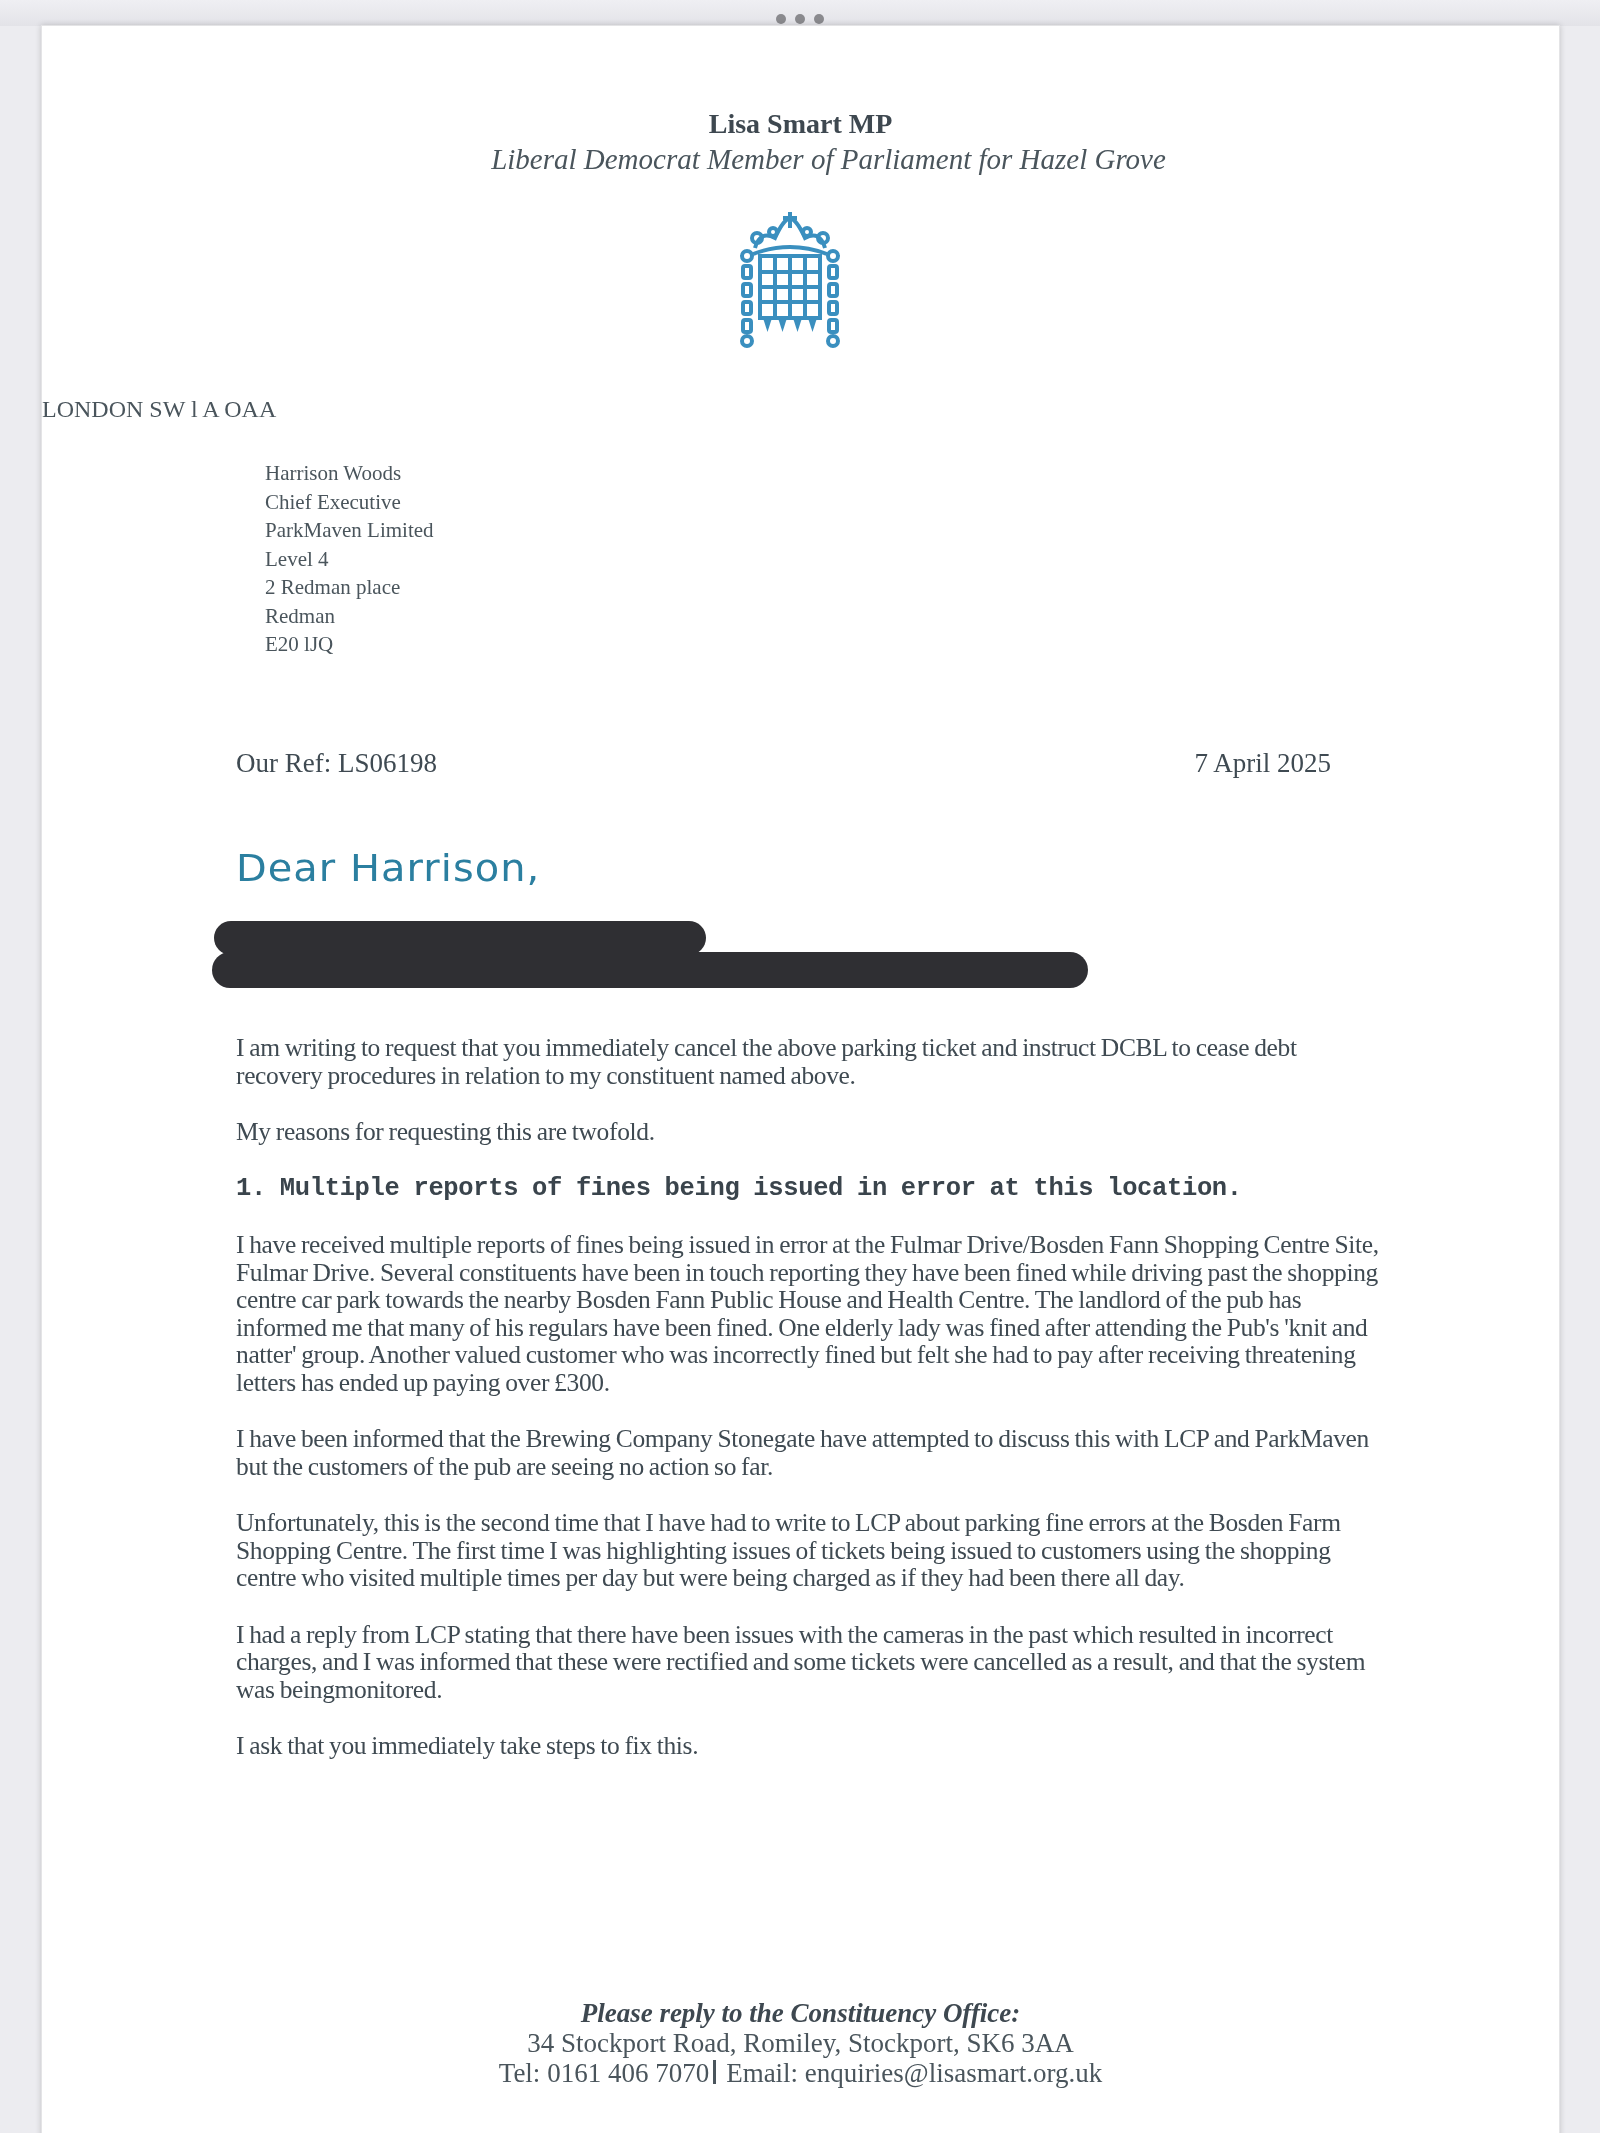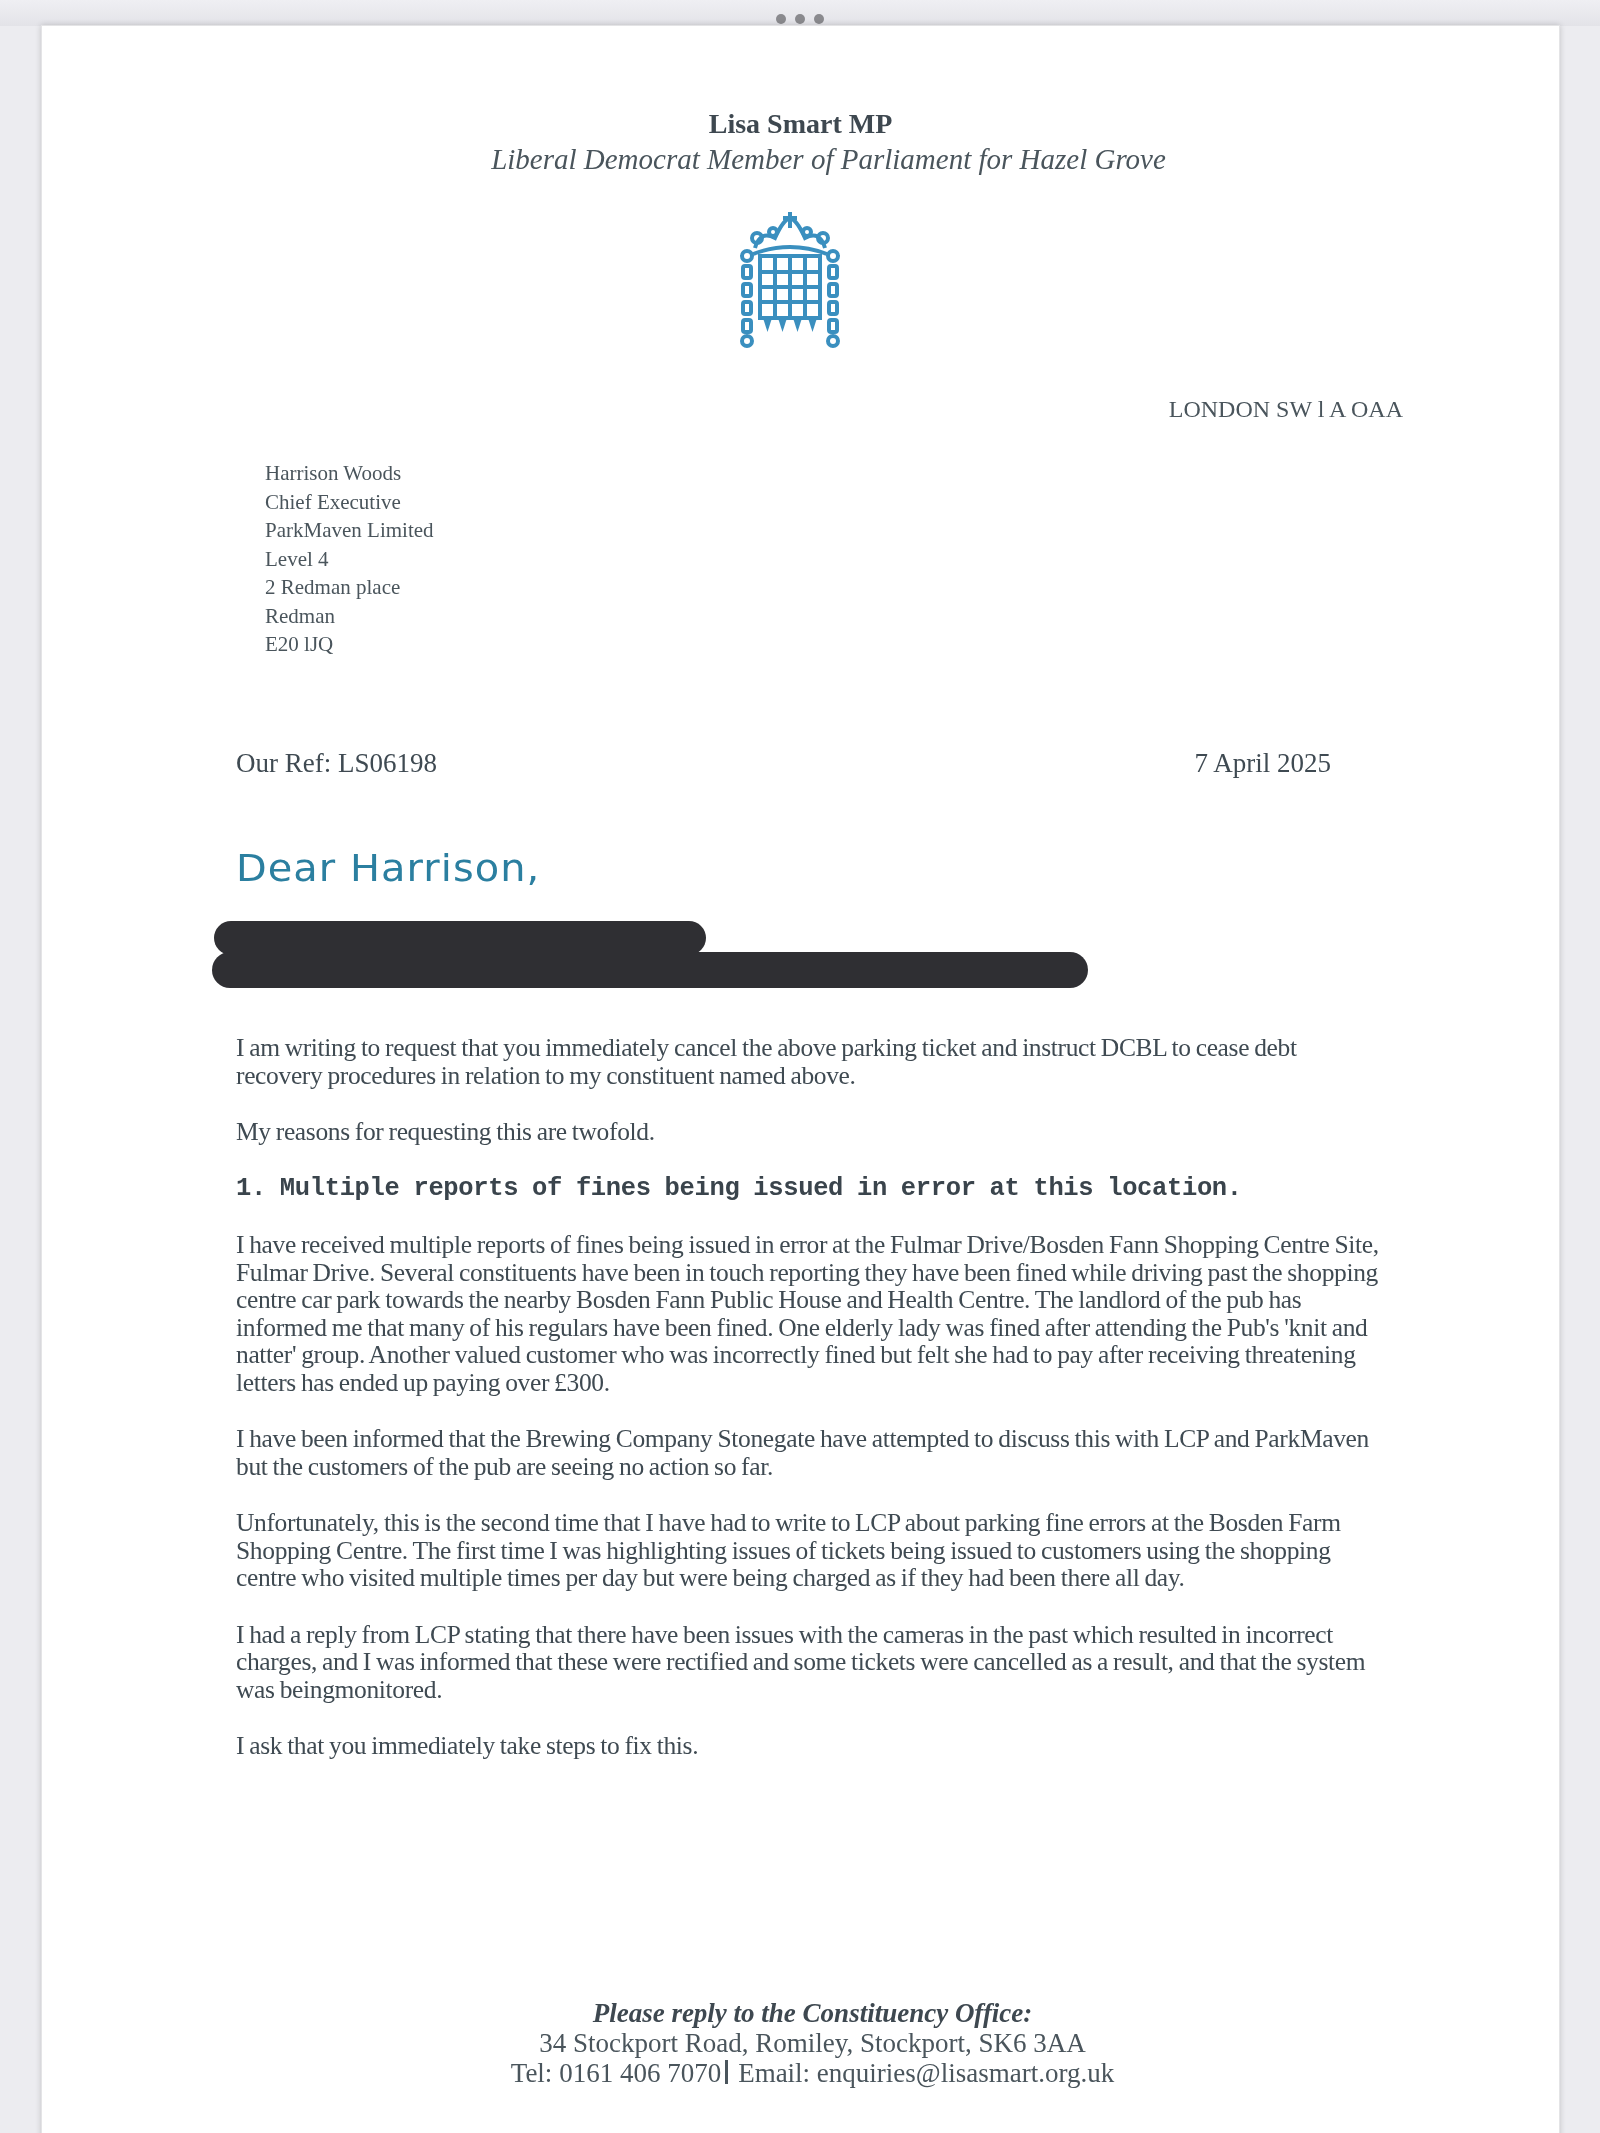--- a/index.html
+++ b/index.html
@@ -33,21 +33,21 @@
   .mp-role {
     left: 0; width: 1573px; top: 117px; text-align: center;
     font-style: italic; font-size: 29px; color: #4a555c;
   }
   .portcullis { left: 693px; top: 184px; width: 110px; height: 140px; }
   .hoc {
     left: 0; width: 1517px; top: 326px; text-align: center;
     font-size: 27px; color: #4a555c; letter-spacing: 0.3px;
   }
   .hoc-addr {
-    left: 0; width: 1361px; top: 370px; text-align: right;
+    left: 0; width: 1361px; top: 370px; text-align: left;
     font-size: 24px; color: #4a555c;
   }
   .recipient {
     left: 194px; top: 433px; font-size: 21px; line-height: 28.5px; color: #4a555c; margin-left: 29px;
   }
   .recipient div { white-space: nowrap; }
   .ref { left: 194px; top: 722px; font-size: 27px; color: #3f4a52; }
   .date { right: 228px; top: 722px; font-size: 27px; color: #3f4a52; }
   .salutation {
     left: 194px; top: 820px; font-family: "DejaVu Sans", sans-serif;
@@ -63,21 +63,21 @@
   }
   .body-text {
     left: 194px; top: 1008px; width: 1150px;
     font-size: 25.5px; line-height: 27.5px; color: #3f4a52;
     letter-spacing: -0.35px; word-spacing: -1px;
   }
   .body-text p { margin: 0 0 29px 0; }
   .body-text p.heading { font-weight: bold; color: #3a444c; font-family: Liberation Mono, monospace; }
   .footer {
     left: 0; width: 1517px; top: 1972px; text-align: center;
-    font-size: 27px; line-height: 30px; color: #4a555c; padding-left: 12px;
+    font-size: 27px; line-height: 30px; color: #4a555c;
   }
   .footer .reply { font-style: italic; font-weight: bold; color: #3e4850; }
   .footer .sep { display: inline-block; width: 3px; height: 24px; background: #4a555c; vertical-align: -2px; margin: 0 10px 0 4px; }
 </style>
 </head>
 <body>
 
 <div class="topbar">
   <div class="grabber">
     <span></span>

